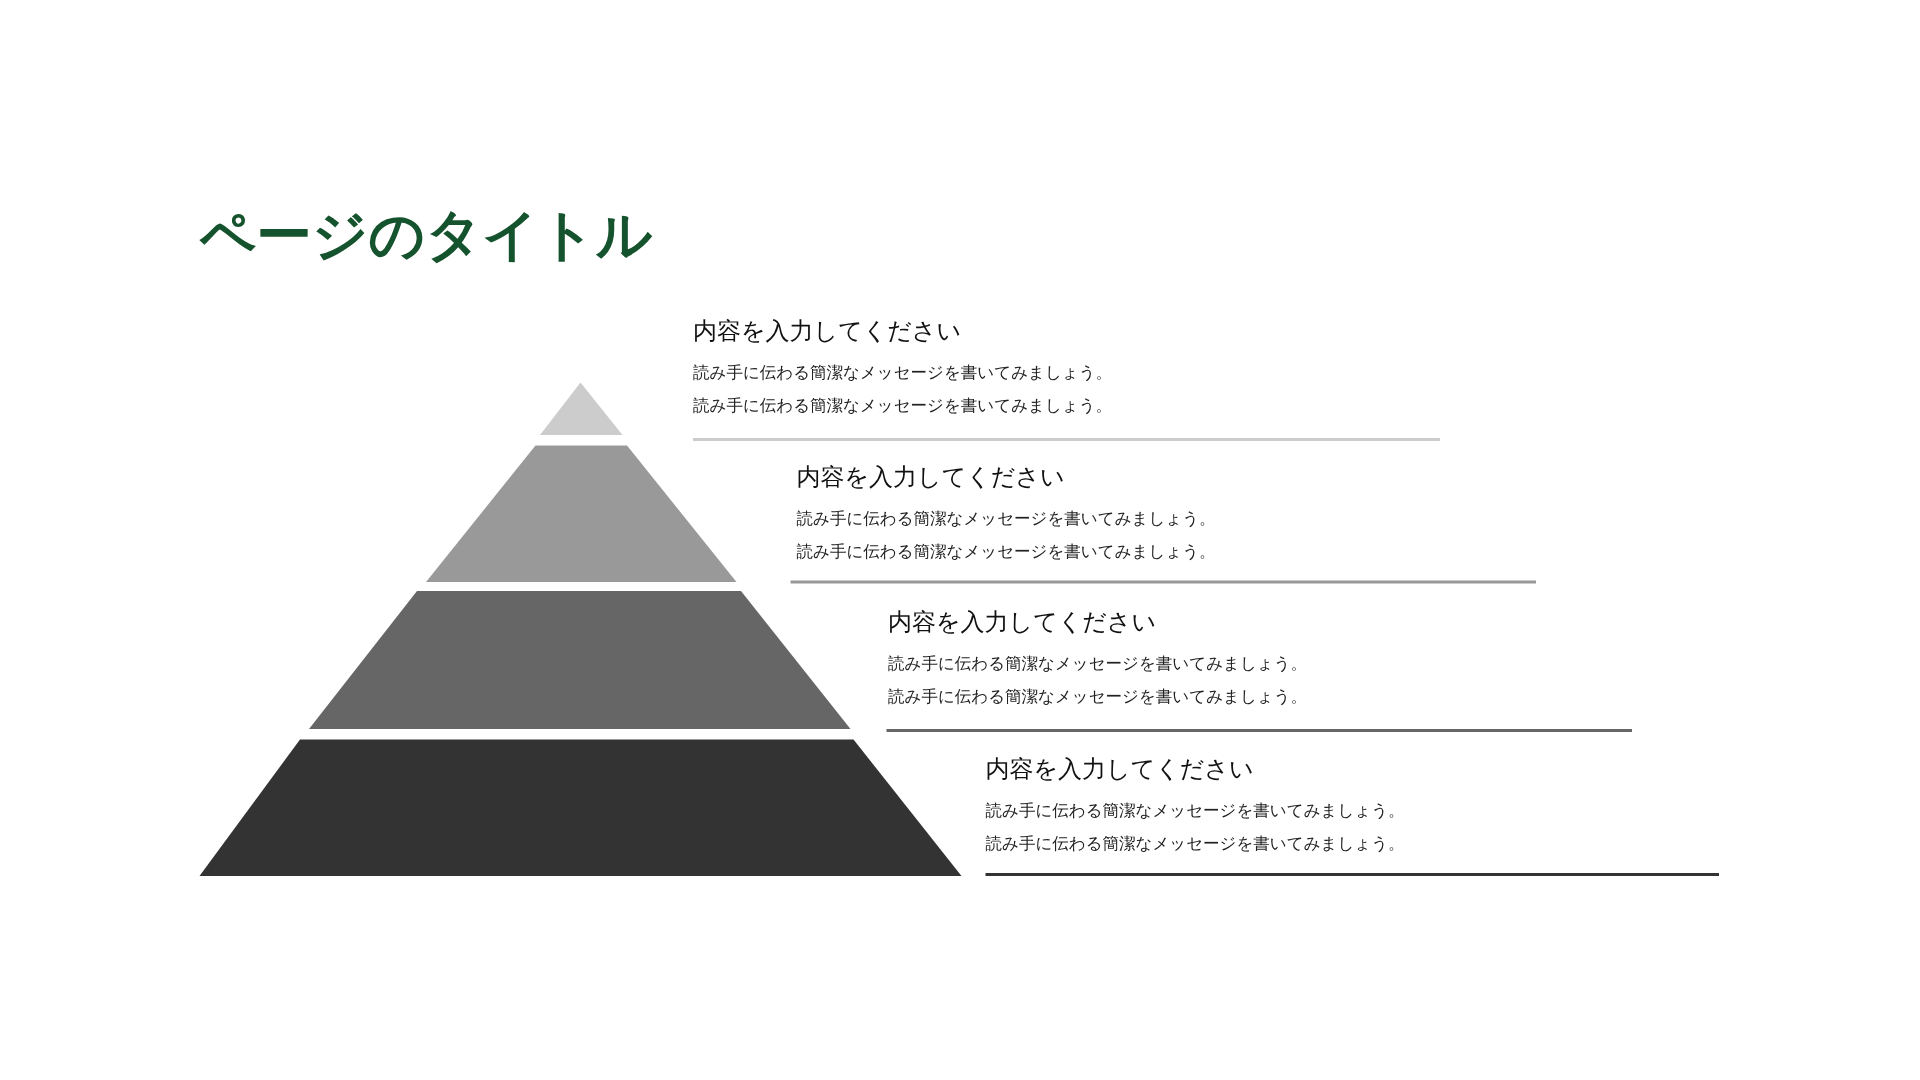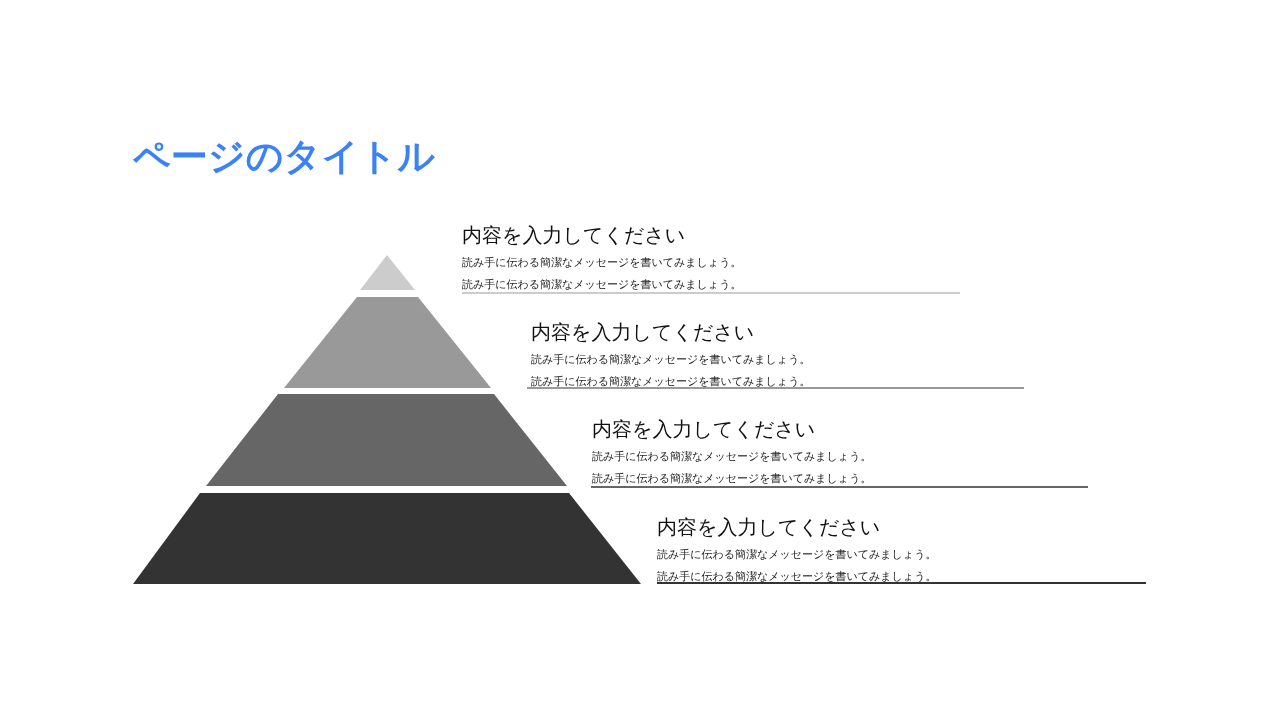--- a/index.html
+++ b/index.html
@@ -2,25 +2,25 @@
 <html><head>
   <meta charset="utf-8">
   <style>
     html, body { margin: 0; padding: 0; }
     body {
       width: 1280px; height: 720px; background: #ffffff; position: relative; overflow: hidden;
       font-family: "DejaVu Sans", "Liberation Sans", sans-serif; color: #111;
     }
     .title {
       position: absolute; left: 133px; top: 138px; font-size: 37px; font-weight: bold;
-      letter-spacing: 0px; color: #3b82f6; line-height: 1;
+      letter-spacing: 0px; color: #14532d; line-height: 1;
     }
     svg.pyramid { position: absolute; left: 0; top: 0; }
     .item { position: absolute; }
-    .item .heading { font-size: 20px; line-height: 24px; color: #111; white-space: nowrap; margin-top: 14px; }
+    .item .heading { font-size: 16px; line-height: 24px; color: #111; white-space: nowrap; }
     .item .desc { font-size: 11px; line-height: 22px; color: #222; white-space: nowrap; }
     .item .desc.first { margin-top: 5px; }
     .rule { position: absolute; height: 2px; }
   </style>
 </head>
 <body>
 
 <div class="title">ページのタイトル</div>
 
 <svg class="pyramid" width="1280" height="720">

